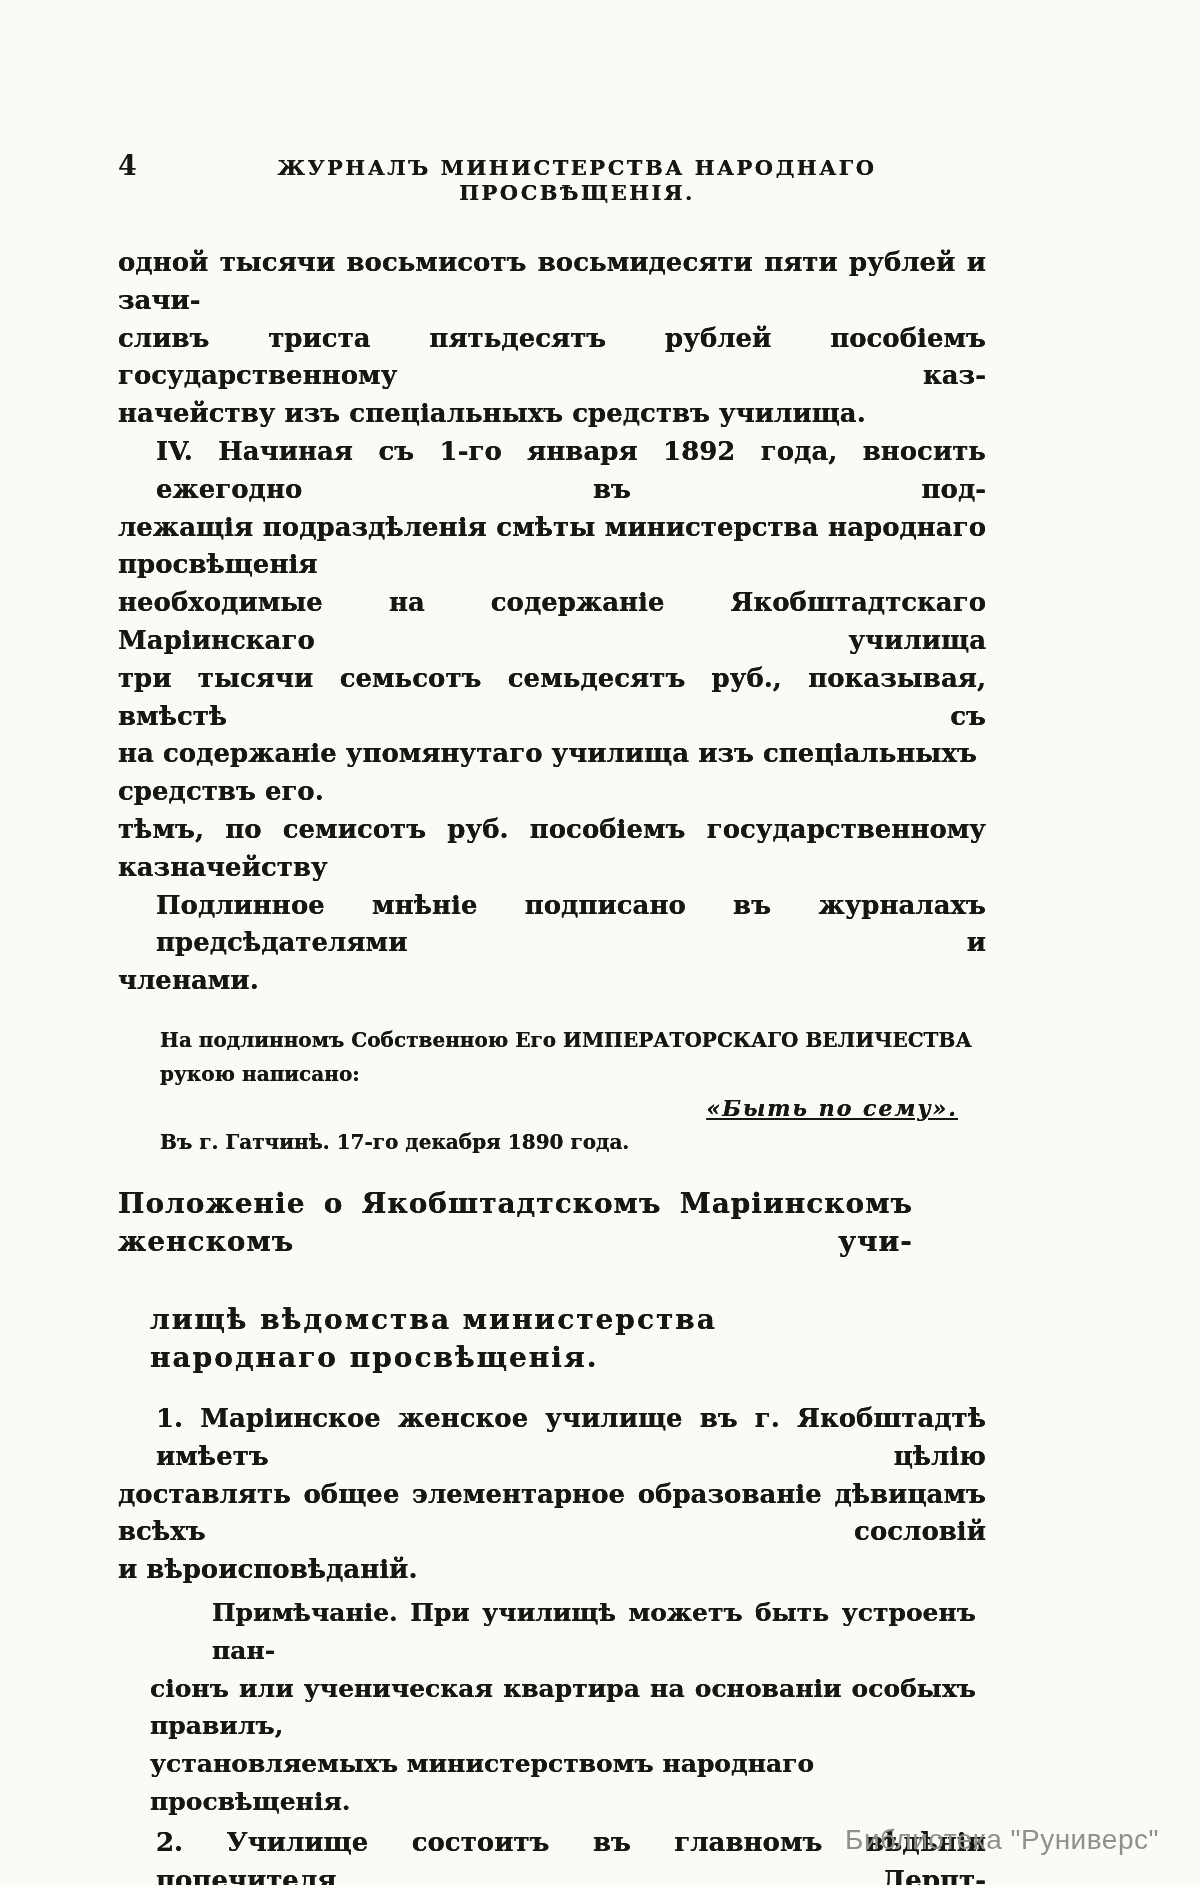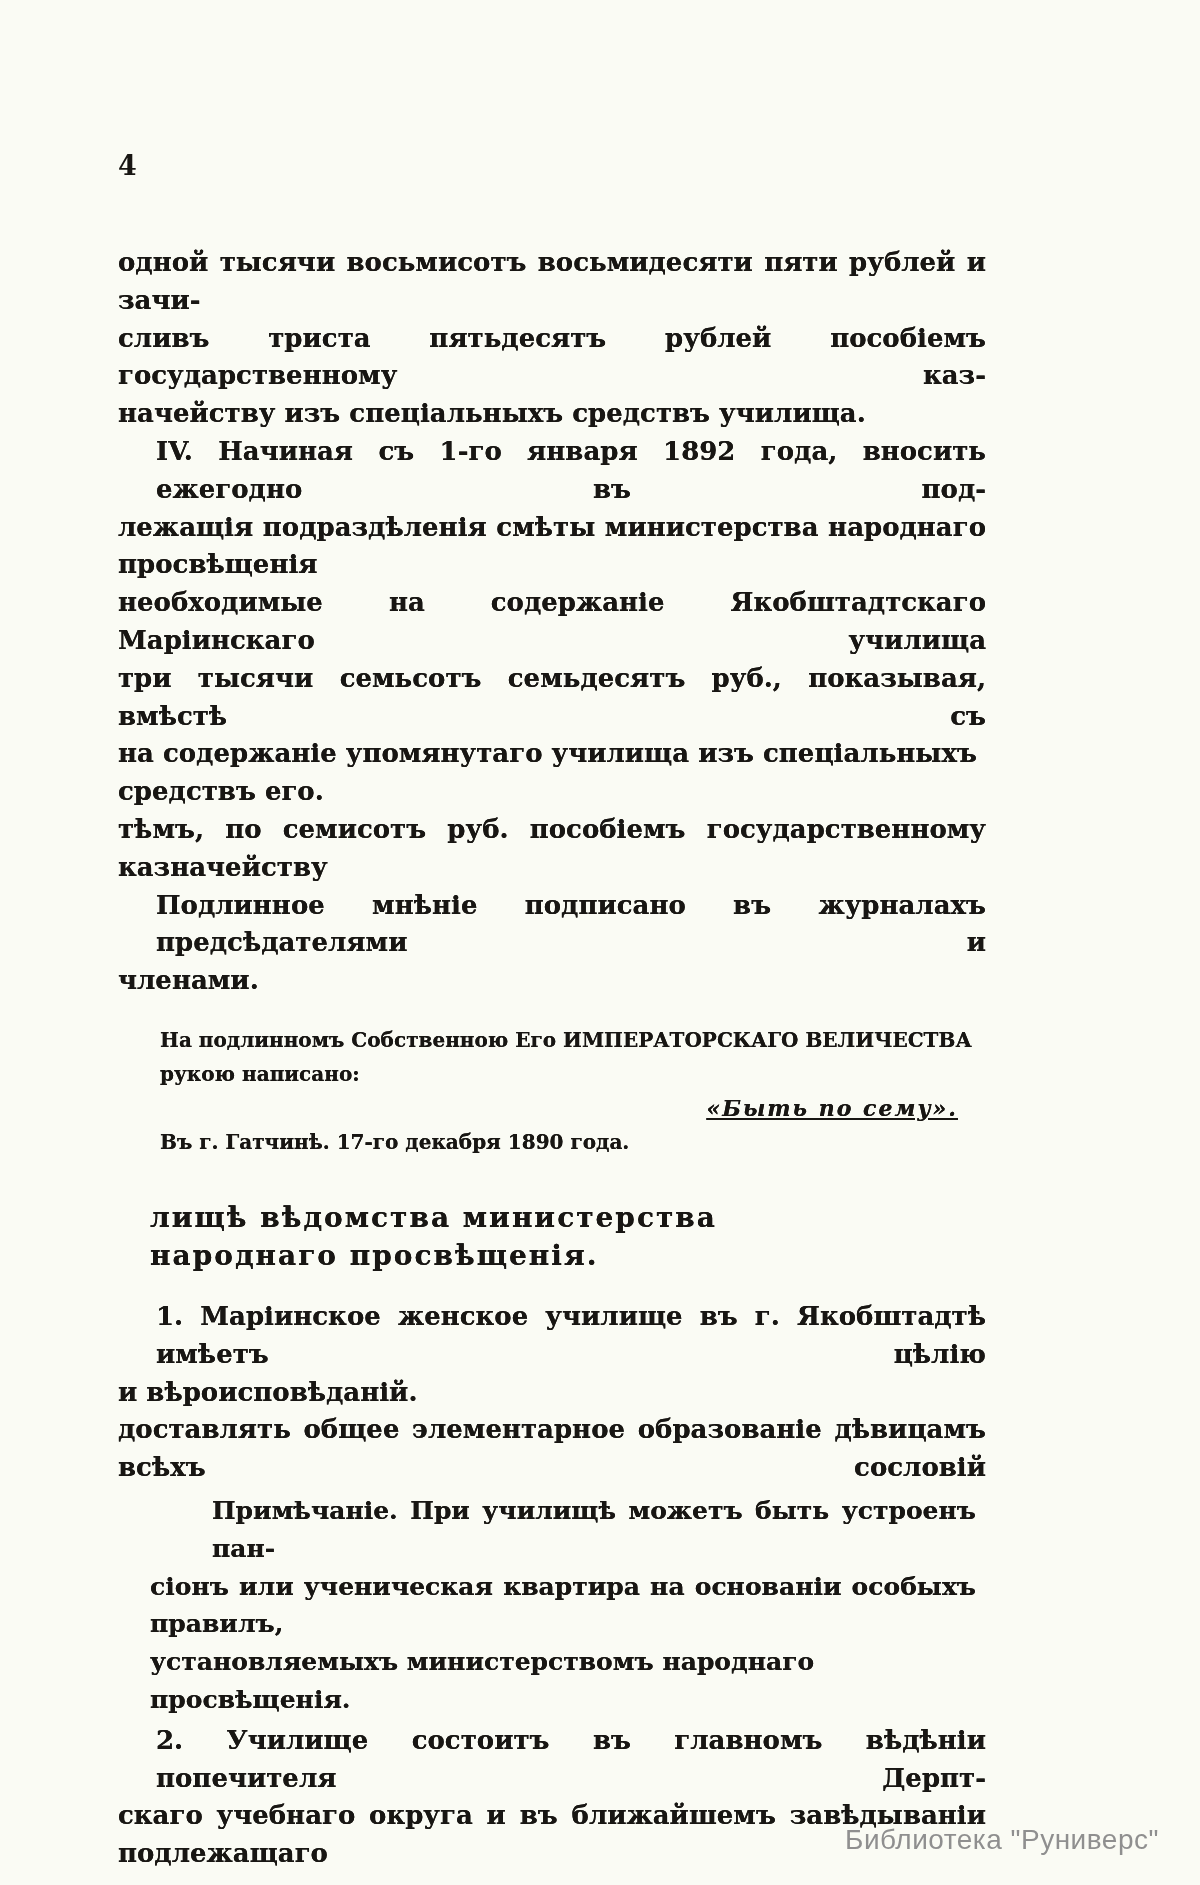--- a/index.html
+++ b/index.html
@@ -72,20 +72,21 @@
     font-weight:400;
   }
 </style>
 </head>
 <body>
 
 <div class="page">
 
   <div class="pagehead">
     <div class="pageno">4</div>
+    <div class="runtitle">ЖУРНАЛЪ МИНИСТЕРСТВА НАРОДНАГО ПРОСВѢЩЕНІЯ.</div>
   </div>
 
   <div class="content">
 
     <div>
       <div class="line j">одной тысячи восьмисотъ восьмидесяти пяти рублей и зачи-</div>
       <div class="line j">сливъ триста пятьдесятъ рублей пособіемъ государственному каз-</div>
       <div class="line">начейству изъ спеціальныхъ средствъ училища.</div>
     </div>
 
@@ -103,27 +104,28 @@
       <div class="line">членами.</div>
     </div>
 
     <div class="rescript">
       <div class="sline">На подлинномъ Собственною Его ИМПЕРАТОРСКАГО ВЕЛИЧЕСТВА рукою написано:</div>
       <div class="sline motto">«Быть по сему».</div>
       <div class="sline">Въ г. Гатчинѣ. 17-го декабря 1890 года.</div>
     </div>
 
     <div class="heading">
+      <div class="hline j">Положеніе о Якобштадтскомъ Маріинскомъ женскомъ учи-</div>
       <div class="hline h2">лищѣ вѣдомства министерства народнаго просвѣщенія.</div>
     </div>
 
     <div class="afterhead">
       <div class="line j ind">1. Маріинское женское училище въ г. Якобштадтѣ имѣетъ цѣлію</div>
+      <div class="line j">доставлять общее элементарное образованіе дѣвицамъ всѣхъ сословій</div>
       <div class="line">и вѣроисповѣданій.</div>
-      <div class="line j">доставлять общее элементарное образованіе дѣвицамъ всѣхъ сословій</div>
     </div>
 
     <div class="note">
       <div class="line j ind">Примѣчаніе. При училищѣ можетъ быть устроенъ пан-</div>
       <div class="line j">сіонъ или ученическая квартира на основаніи особыхъ правилъ,</div>
       <div class="line">установляемыхъ министерствомъ народнаго просвѣщенія.</div>
     </div>
 
     <div>
       <div class="line j ind">2. Училище состоитъ въ главномъ вѣдѣніи попечителя Дерпт-</div>

